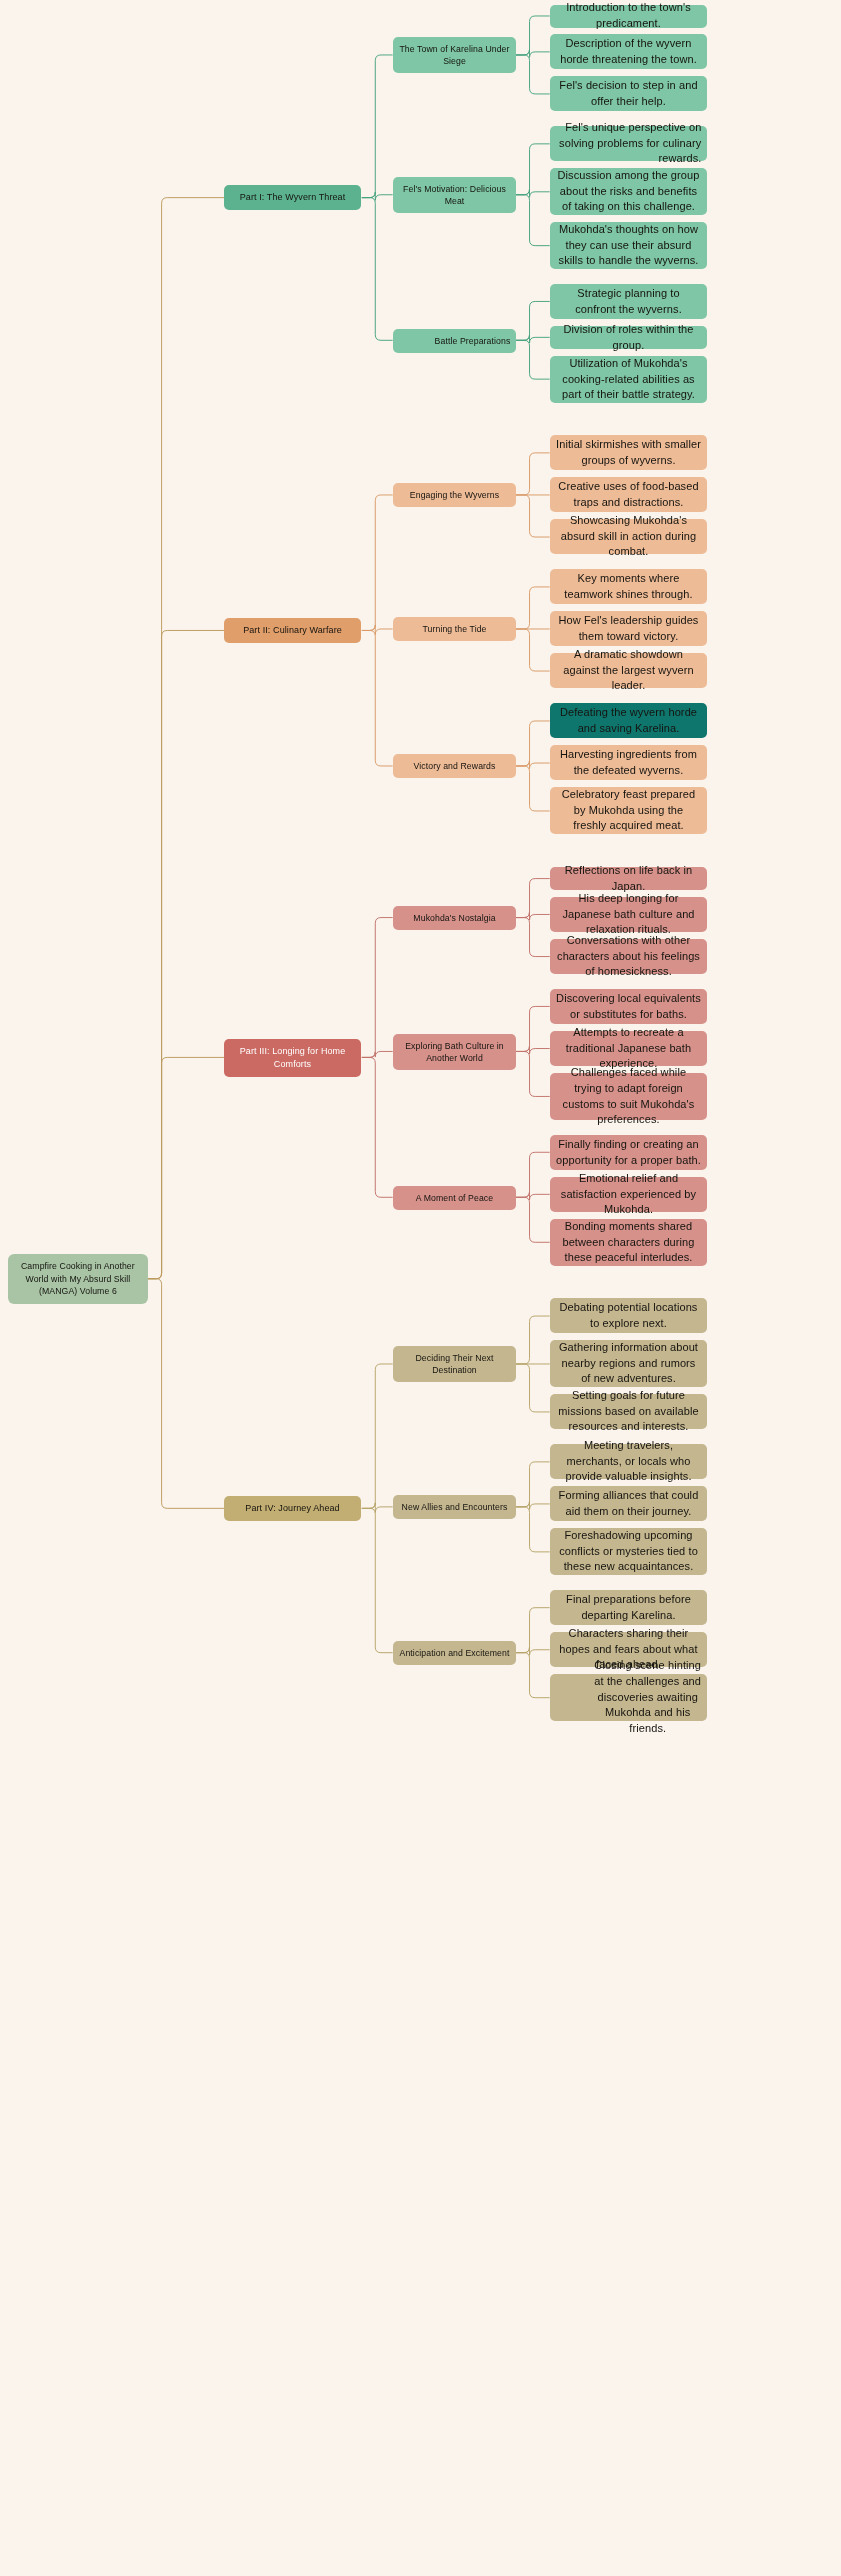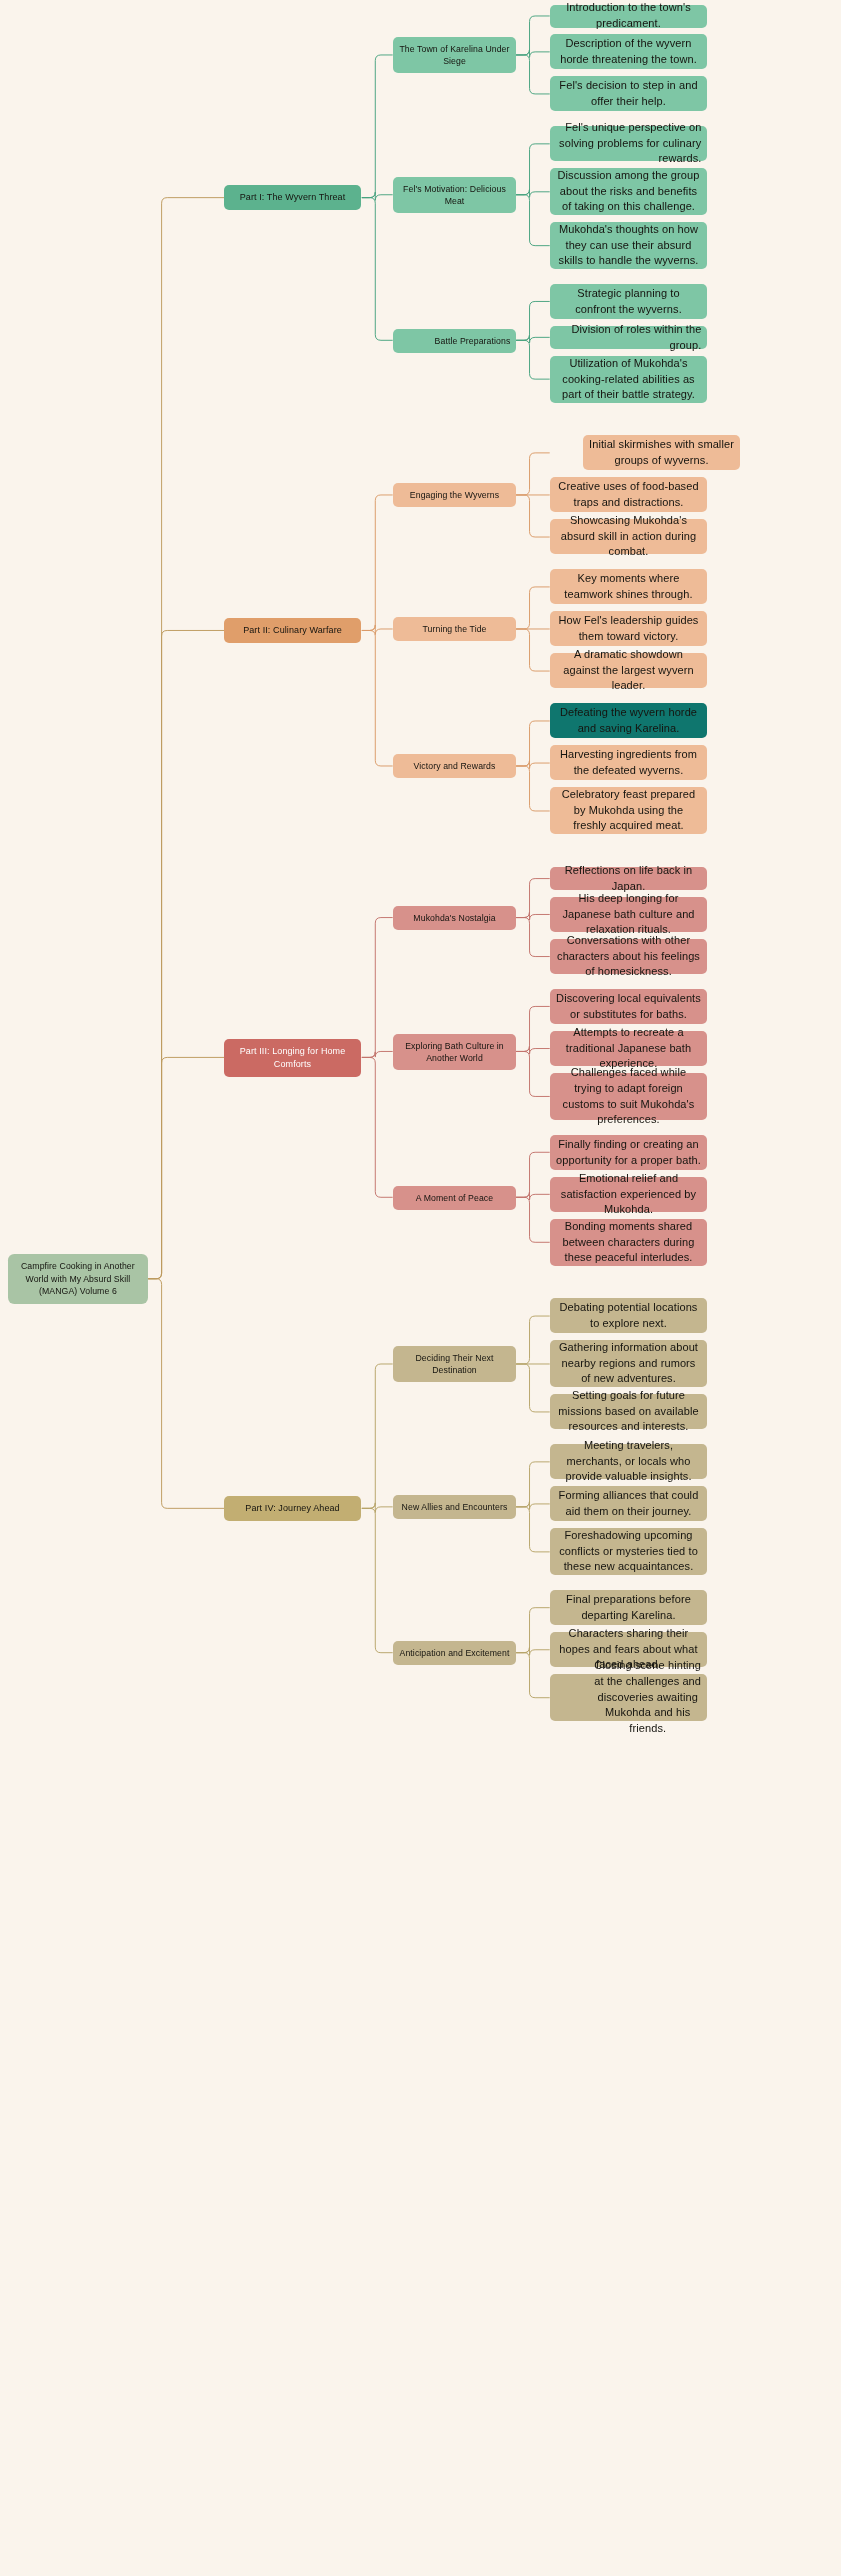--- a/index.html
+++ b/index.html
@@ -130,33 +130,33 @@
     </div>
     <div class="node node-l3" style="left: 550px; top: 222px; width: 157px; height: 47px; background: rgb(126, 198, 165); color: rgb(21, 20, 15);">
       <span>Mukohda's thoughts on how they can use their absurd skills to handle the wyverns.</span>
     </div>
     <div class="node node-l2" style="left: 393px; top: 329px; width: 123px; height: 23.6px; background: rgb(126, 198, 165); color: rgb(21, 20, 15); text-align: right;">
       <span>Battle Preparations</span>
     </div>
     <div class="node node-l3" style="left: 550px; top: 284px; width: 157px; height: 35px; background: rgb(126, 198, 165); color: rgb(21, 20, 15);">
       <span>Strategic planning to confront the wyverns.</span>
     </div>
-    <div class="node node-l3" style="left: 550px; top: 326px; width: 157px; height: 23px; background: rgb(126, 198, 165); color: rgb(21, 20, 15); text-align: right;">
+    <div class="node node-l3" style="left: 550px; top: 326px; width: 157px; height: 23px; background: rgb(126, 198, 165); color: rgb(21, 20, 15);">
       <span>Division of roles within the group.</span>
     </div>
     <div class="node node-l3" style="left: 550px; top: 356px; width: 157px; height: 47px; background: rgb(126, 198, 165); color: rgb(21, 20, 15);">
       <span>Utilization of Mukohda's cooking-related abilities as part of their battle strategy.</span>
     </div>
     <div class="node node-l1" style="left: 224px; top: 618px; width: 137px; height: 25px; background: rgb(224, 158, 106); color: rgb(21, 20, 15);">
       <span>Part II: Culinary Warfare</span>
     </div>
     <div class="node node-l2" style="left: 393px; top: 483px; width: 123px; height: 23.6px; background: rgb(238, 187, 151); color: rgb(21, 20, 15);">
       <span>Engaging the Wyverns</span>
     </div>
-    <div class="node node-l3" style="left: 550px; top: 435px; width: 157px; height: 35px; background: rgb(238, 187, 151); color: rgb(21, 20, 15); margin-left: 33px;">
+    <div class="node node-l3" style="left: 550px; top: 435px; width: 157px; height: 35px; background: rgb(238, 187, 151); color: rgb(21, 20, 15);">
       <span>Initial skirmishes with smaller groups of wyverns.</span>
     </div>
     <div class="node node-l3" style="left: 550px; top: 477px; width: 157px; height: 35px; background: rgb(238, 187, 151); color: rgb(21, 20, 15);">
       <span>Creative uses of food-based traps and distractions.</span>
     </div>
     <div class="node node-l3" style="left: 550px; top: 519px; width: 157px; height: 35px; background: rgb(238, 187, 151); color: rgb(21, 20, 15);">
       <span>Showcasing Mukohda's absurd skill in action during combat.</span>
     </div>
     <div class="node node-l2" style="left: 393px; top: 617px; width: 123px; height: 23.6px; background: rgb(238, 187, 151); color: rgb(21, 20, 15);">
       <span>Turning the Tide</span>

